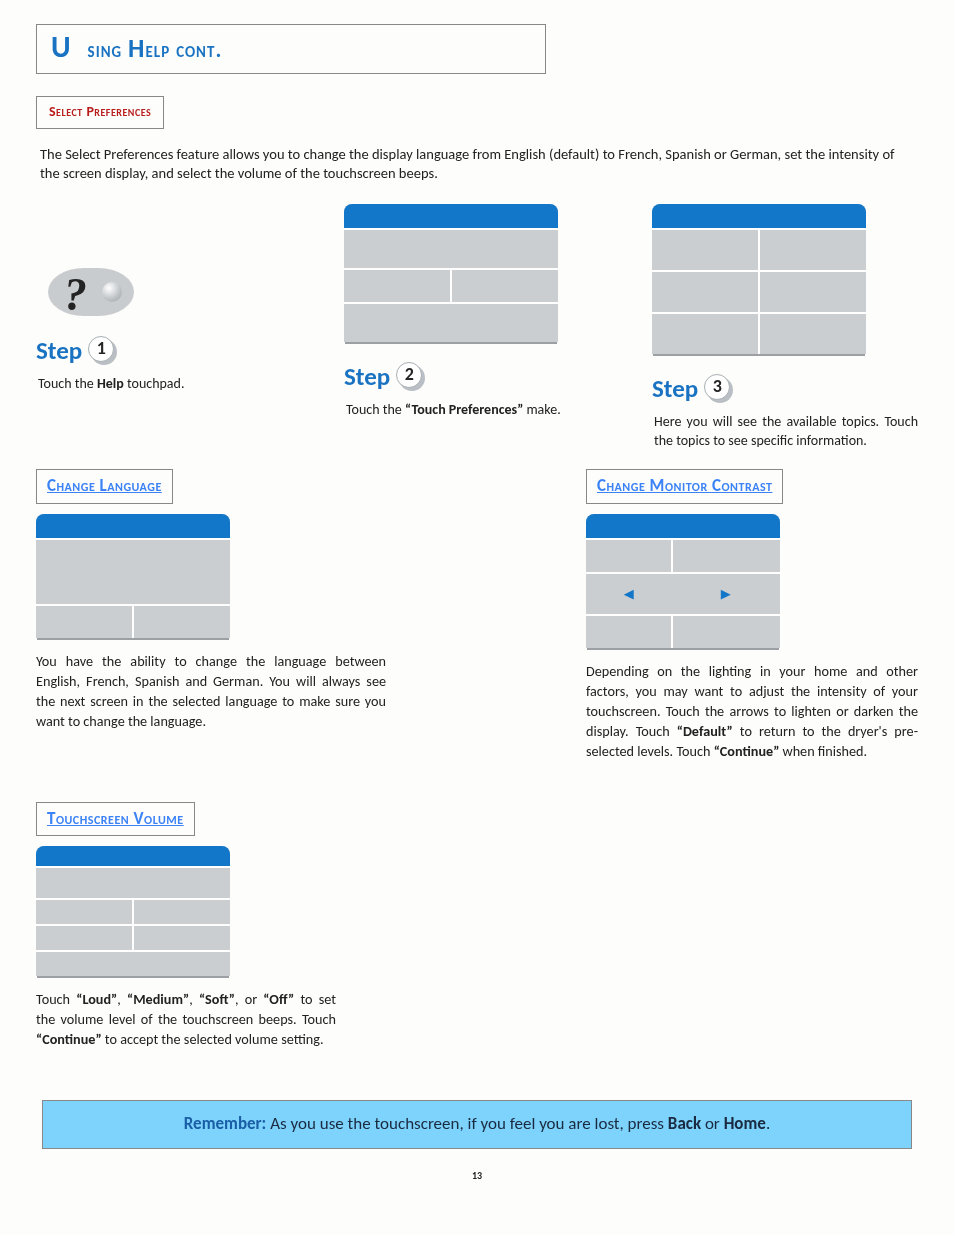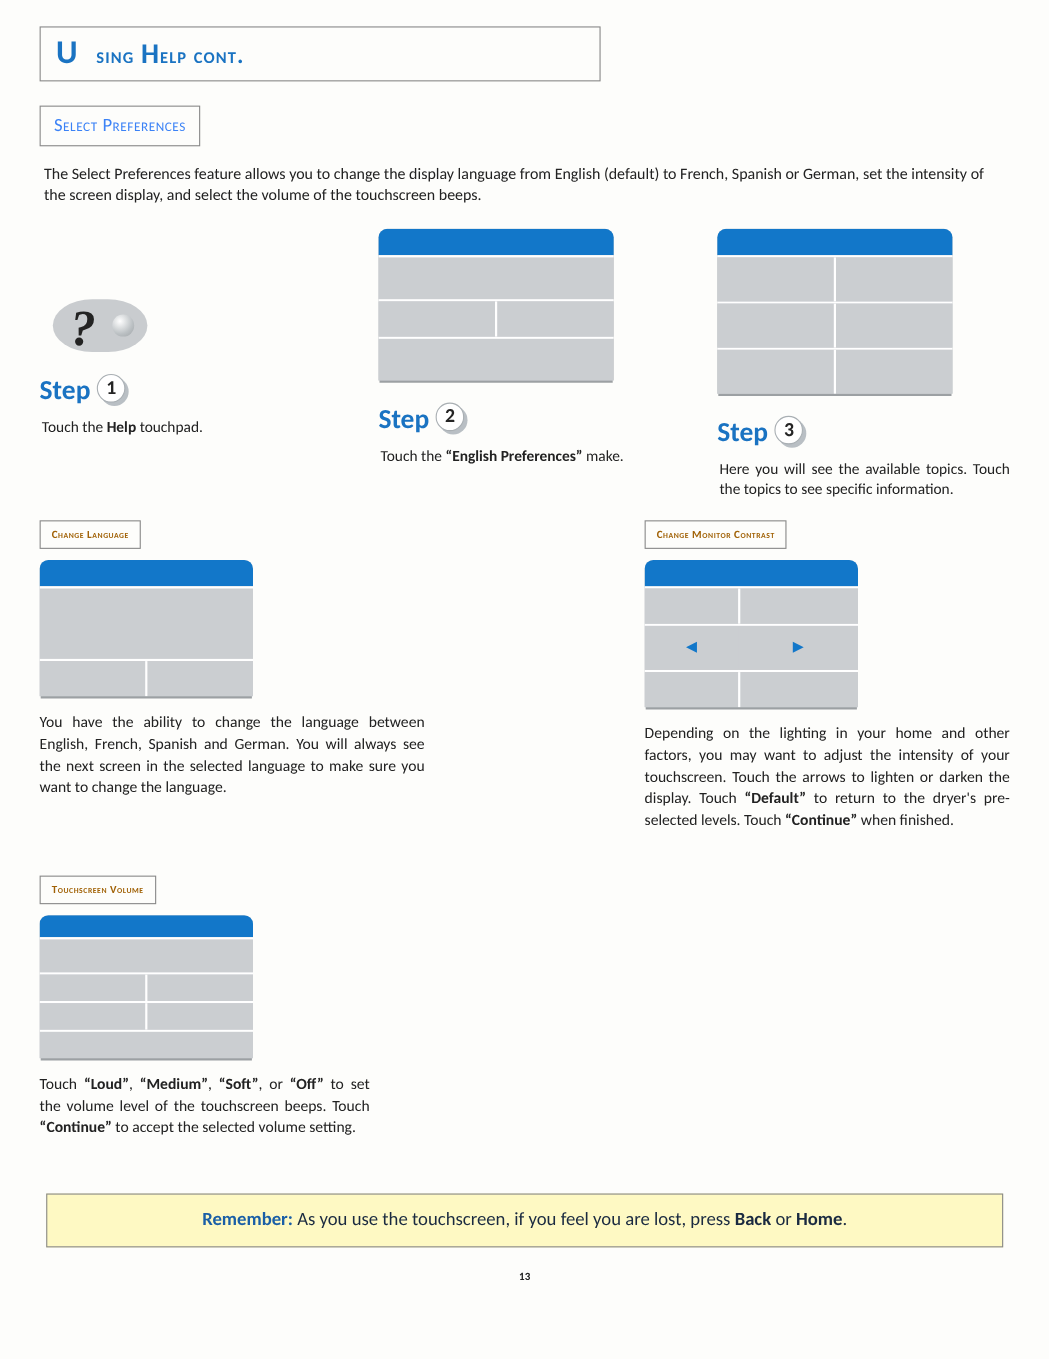--- a/index.html
+++ b/index.html
@@ -27,24 +27,24 @@
     font-variant: small-caps;
   }
   .title-box h1 .big { font-size: 30px; line-height: 0.6; }
   .subtitle-box {
     border: 1px solid #888;
     padding: 6px 12px;
     display: inline-block;
     margin-bottom: 16px;
   }
   .subtitle {
-    color: #3b82f6;
-    font-weight: 400;
+    color: #b91c1c;
+    font-weight: 700;
     letter-spacing: 0.5px;
-    font-size: 17px;
+    font-size: 14px;
     font-variant: small-caps;
   }
   .intro { margin: 0 4px 24px 4px; }
   .steps-row {
     display: flex;
     gap: 42px;
     margin-bottom: 18px;
   }
   .step-col { flex: 1; }
   .help-icon {
@@ -114,35 +114,36 @@
   .two-col-row { display: flex; gap: 200px; margin-top: 18px; }
   .block-col { width: 380px; }
   .block-col-right { width: 390px; }
   .card-header-box {
     border: 1px solid #888;
     padding: 5px 10px;
     display: inline-block;
     margin-bottom: 10px;
   }
   .card-header {
-    color: #a16207;
+    color: #3b82f6;
     font-weight: 700;
-    font-size: 10px;
+    font-size: 17px;
     font-variant: small-caps;
     letter-spacing: 0.5px;
+    text-decoration: underline;
   }
   .screen-lang { width: 194px; }
   .screen-vol { width: 194px; }
   .screen-contrast { width: 194px; }
   .para { font-size: 14.2px; margin-top: 14px; line-height: 1.4; text-align: justify; }
   .vol-block { margin-top: 40px; }
   .reminder {
     margin: 50px 6px 0 6px;
     border: 1px solid #888;
-    background: #fef9c3;
+    background: #7dd3fc;
     text-align: center;
     padding: 12px 10px;
     font-size: 17px;
     color: #1a2a40;
   }
   .reminder .rem { color: #1a5fa6; font-weight: 700; }
   .reminder b { font-weight: 700; }
   .page-num { text-align: center; font-weight: 700; margin-top: 20px; font-size: 10px; }
 </style>
 </head>
@@ -190,21 +191,21 @@
       <div class="ms-single tall"></div>
     </div>
     <div class="step-label">
       <span>Step</span>
       <span class="step-num-circle">
         <span class="shadow"></span>
           <span class="front">2</span>
       </span>
     </div>
     <p class="step-text">
-      <span>Touch the  </span><b>“English Preferences”</b><span> make.</span>
+      <span>Touch the  </span><b>“Touch Preferences”</b><span> make.</span>
     </p>
   </div>
 
   <div class="step-col" style="margin-top:-4px;">
     <div class="mini-screen">
       <div class="ms-head"></div>
       <div class="ms-row tall">
           <div class="ms-cell"></div>
           <div class="ms-cell"></div>
         </div>

